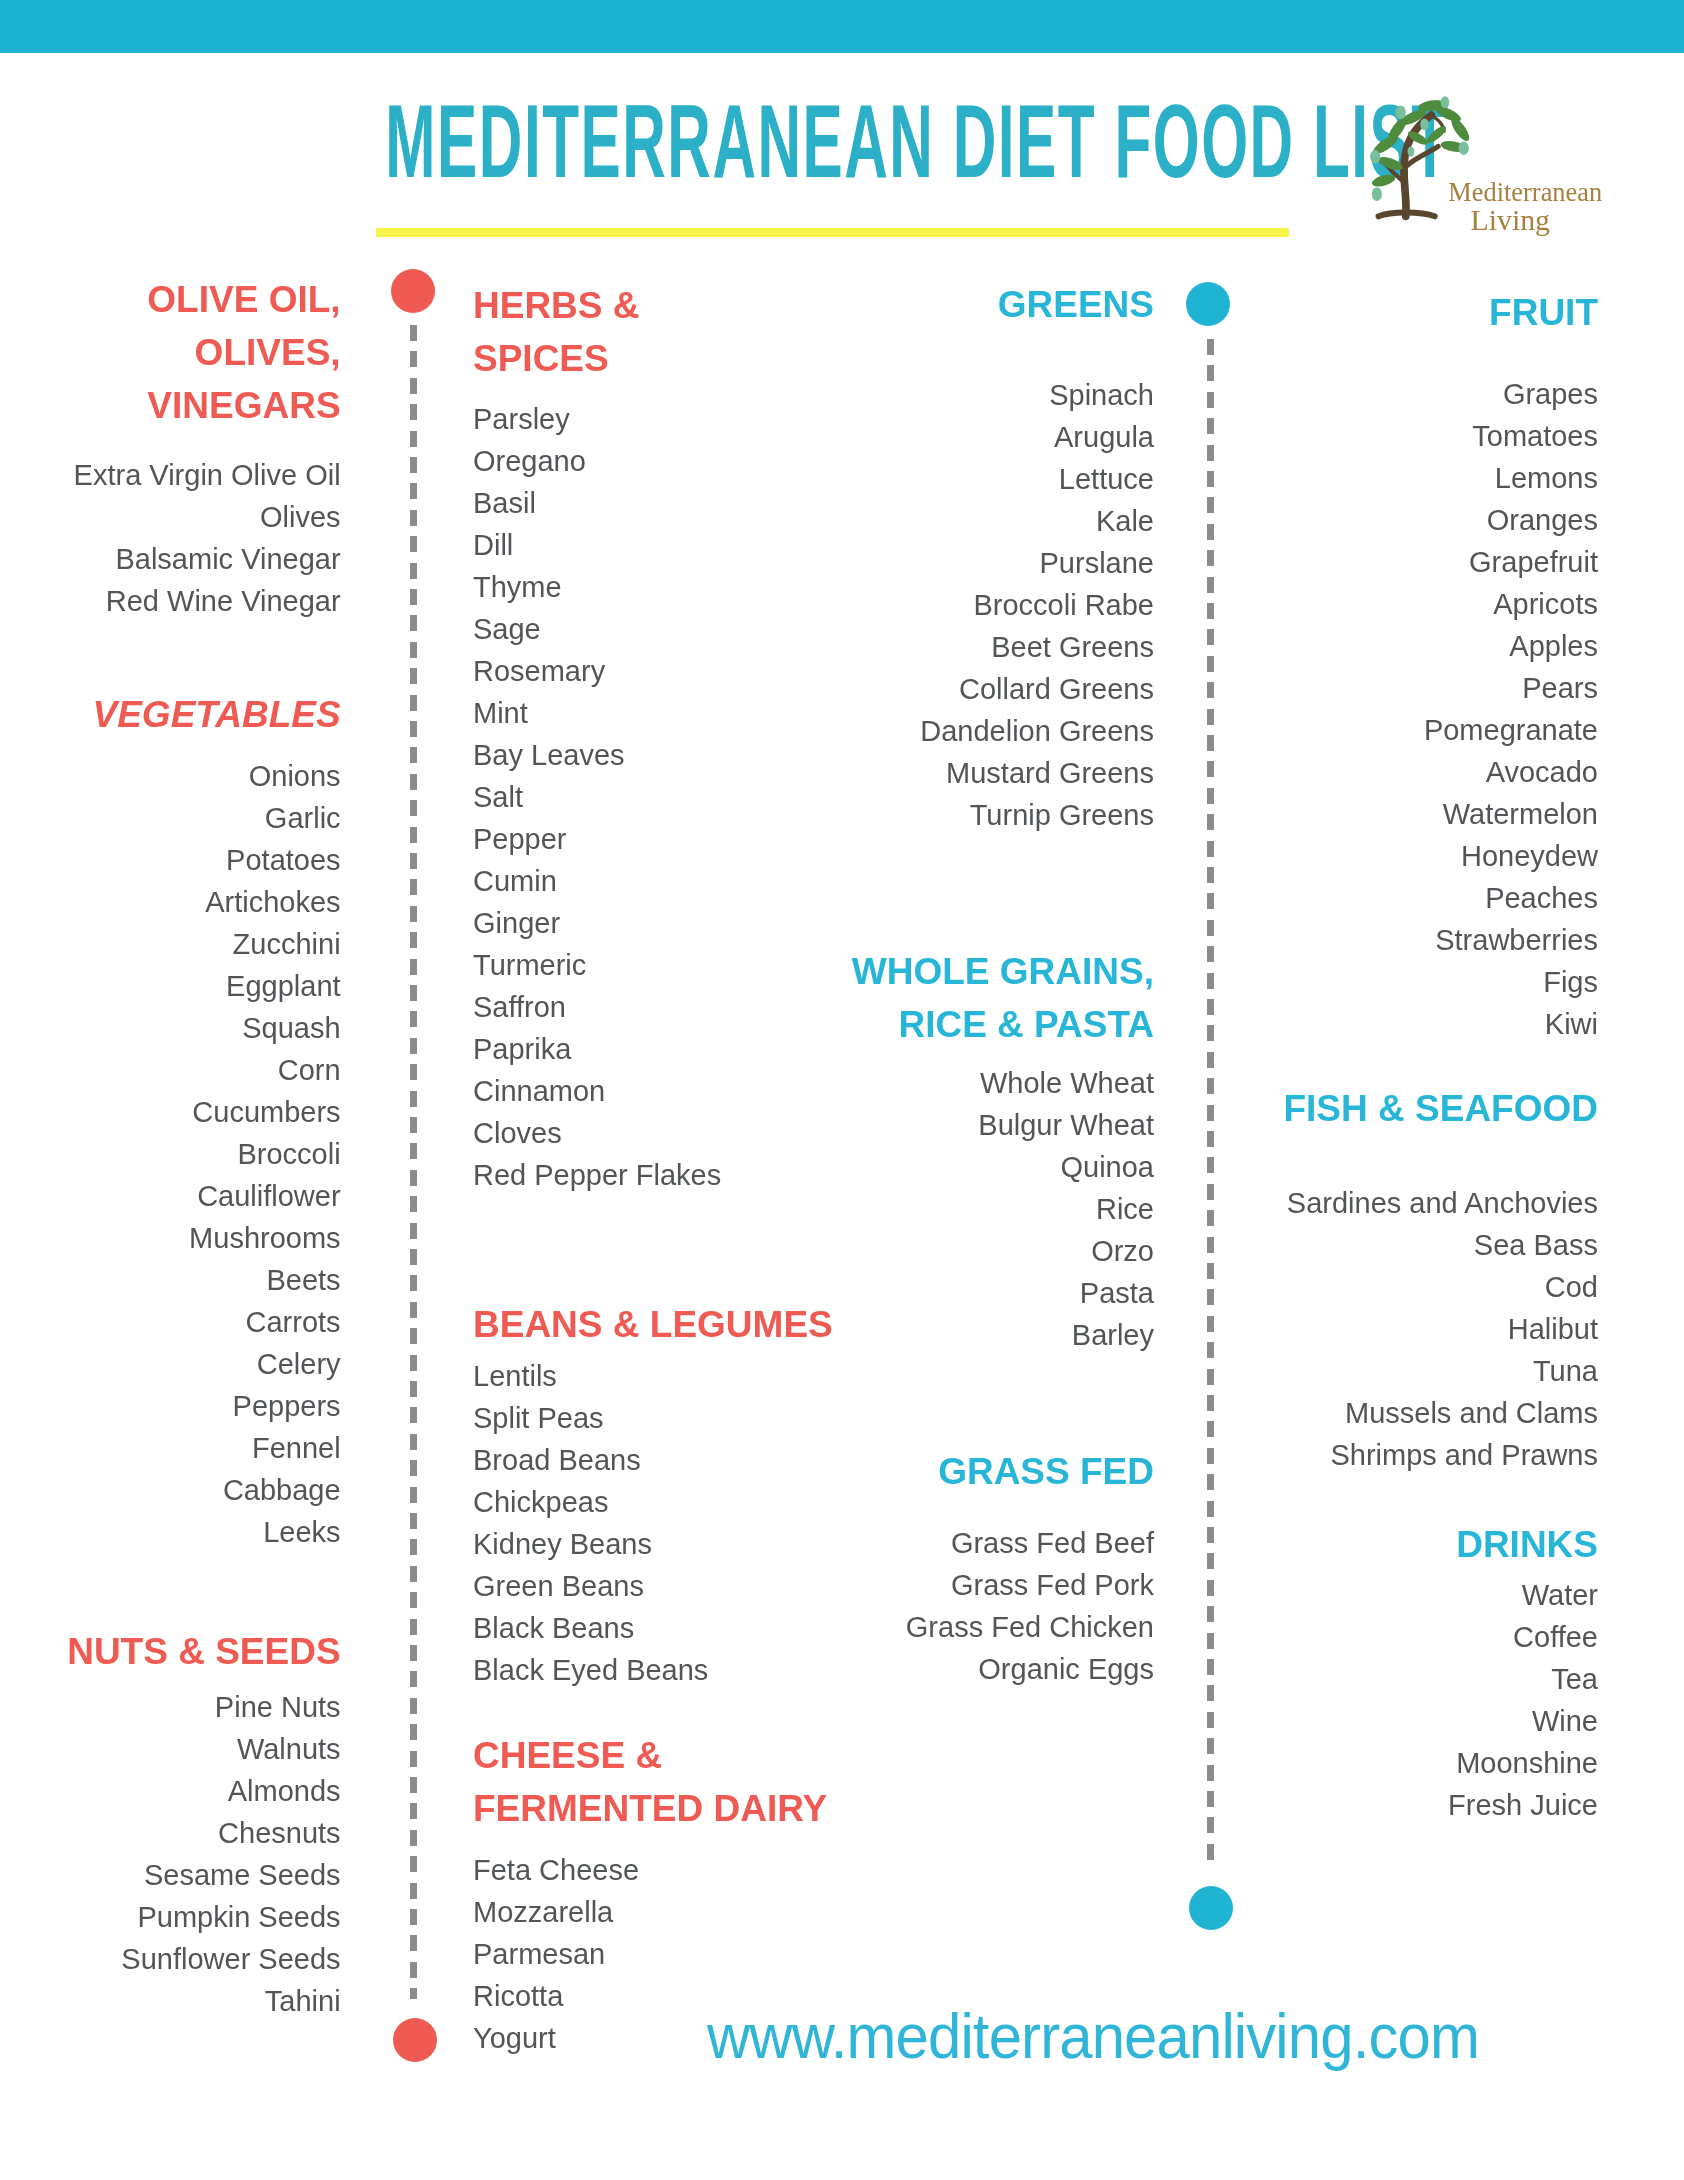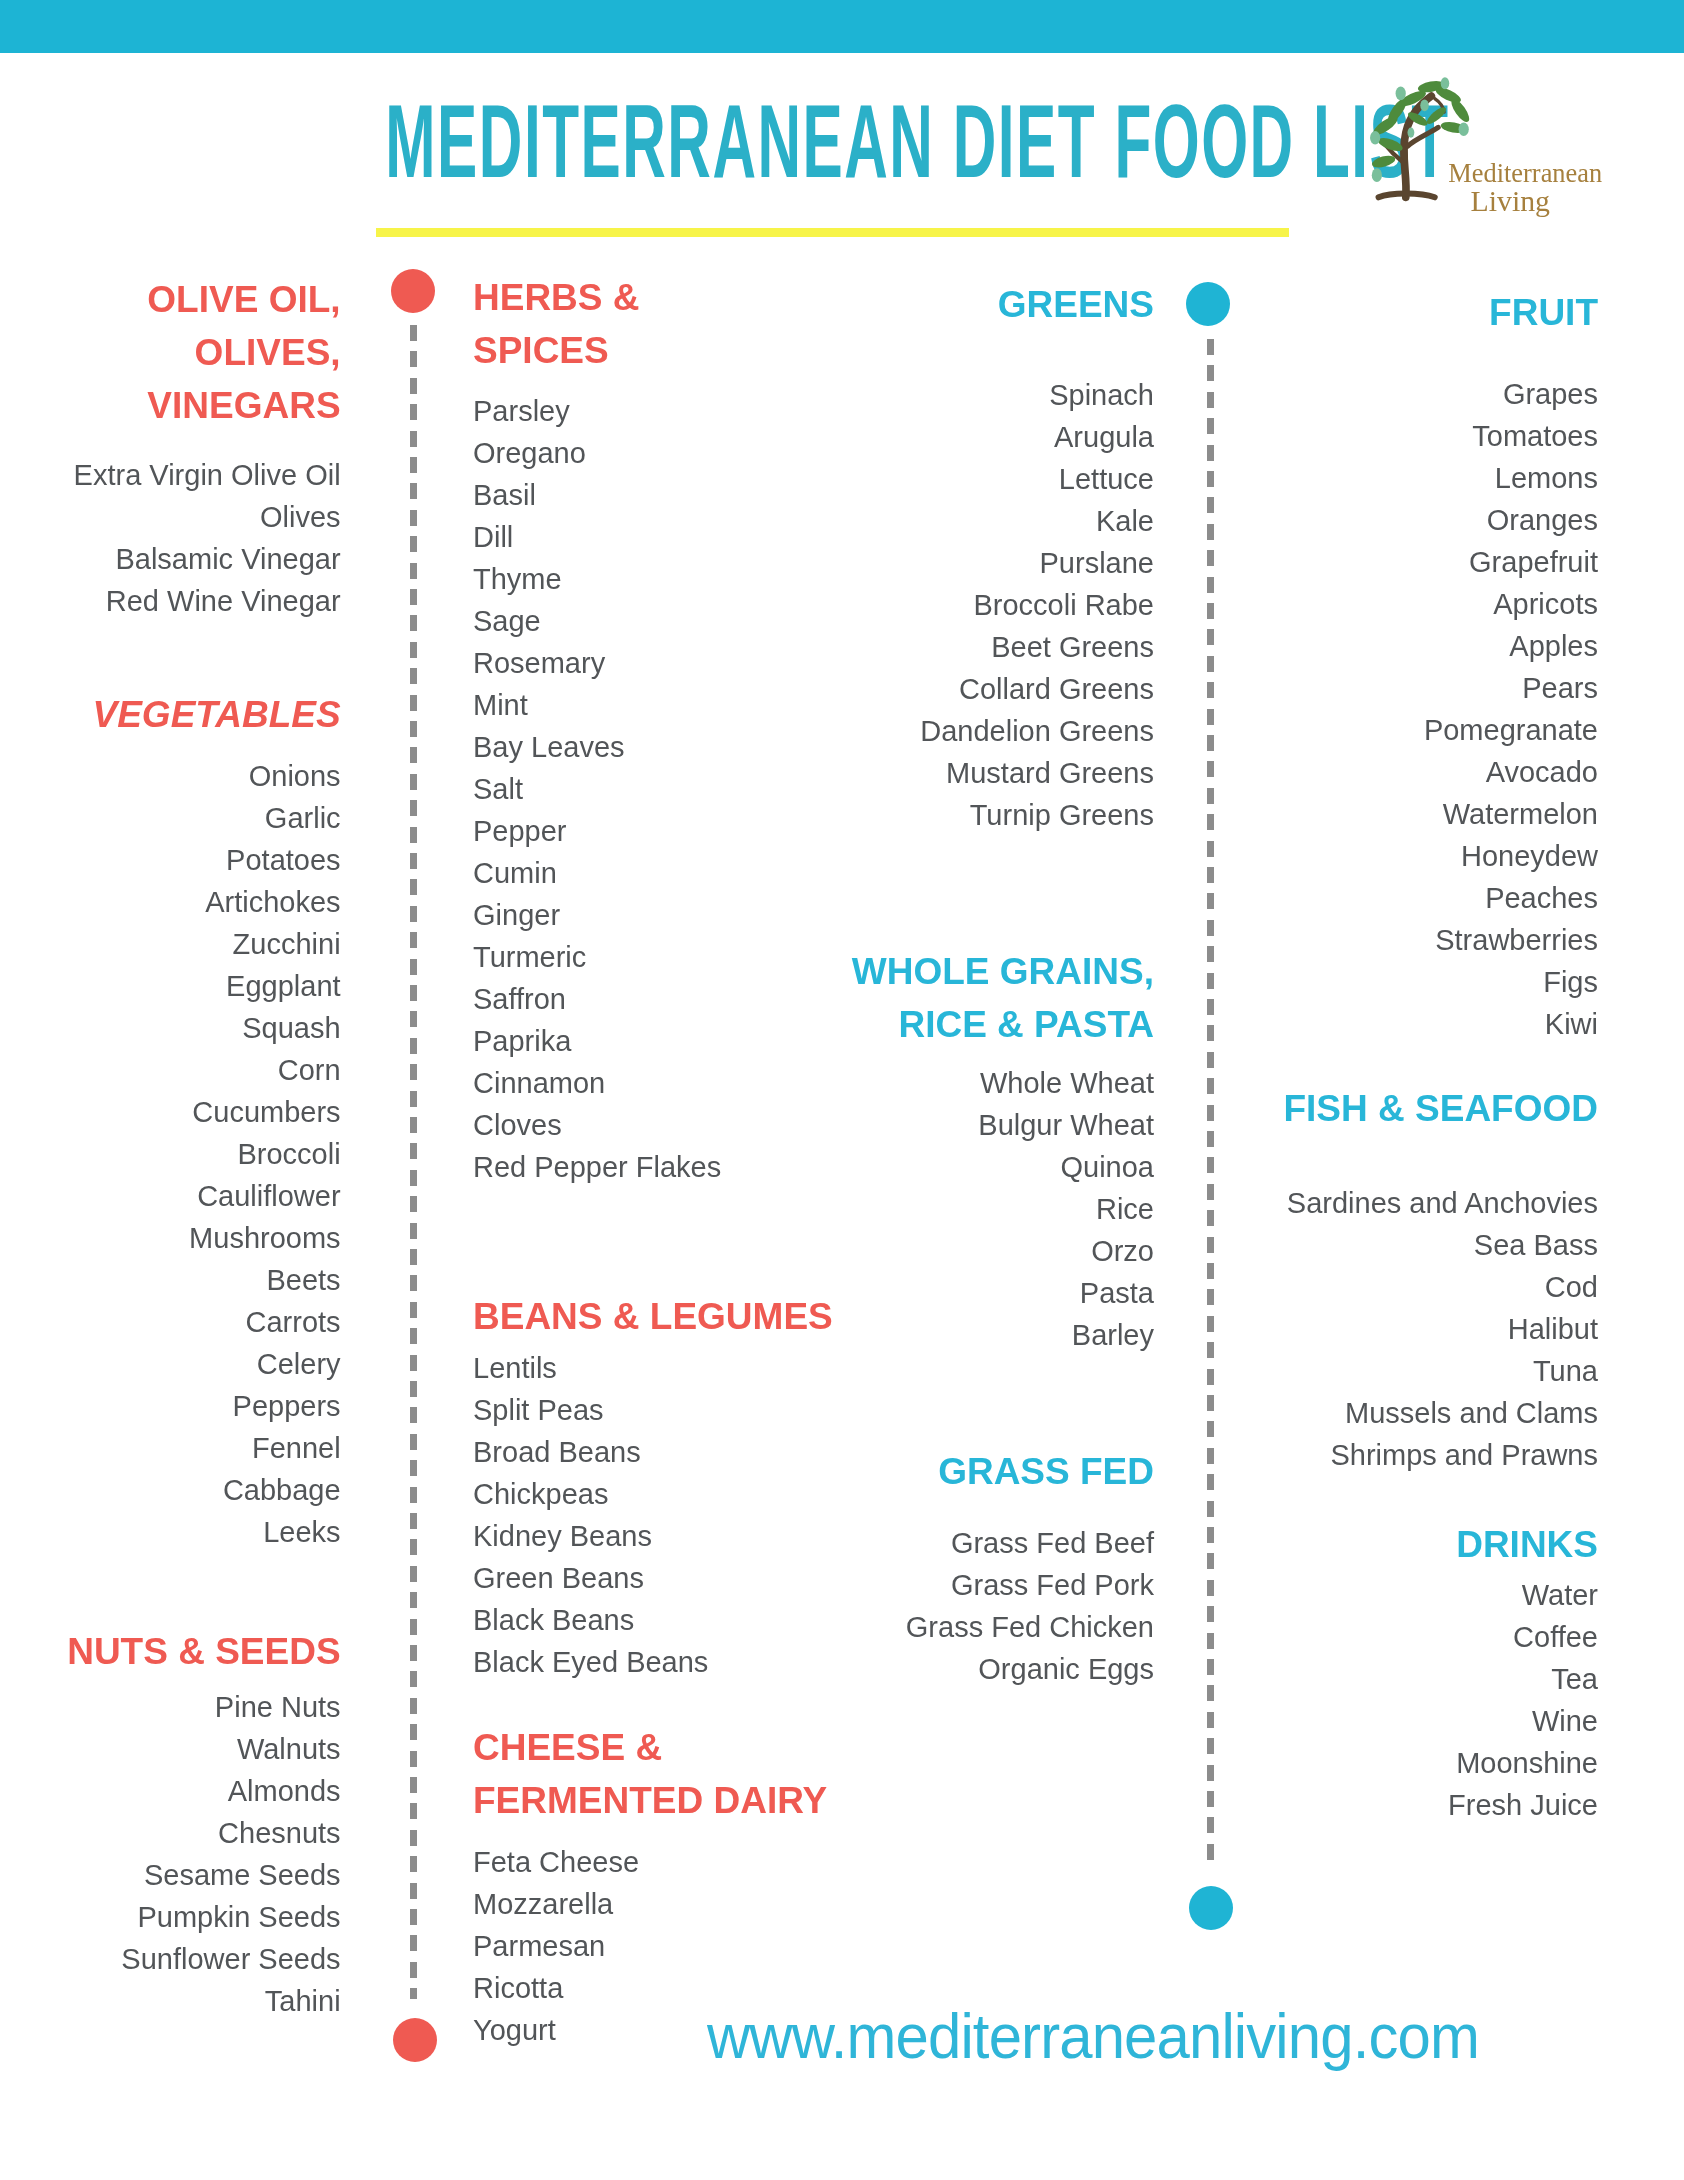--- a/index.html
+++ b/index.html
@@ -23,25 +23,25 @@
     display:inline-block;
     font-size:104px;font-weight:700;letter-spacing:2.6px;
     color:var(--c-title,#2bb0c8);
     transform:scaleX(0.58);transform-origin:50% 50%;
     line-height:1;
   }
   .title-underline{
     position:absolute;left:376px;top:228px;width:913px;height:9.4px;
     background:var(--c-underline,#f7f449);
   }
-  .logo{position:absolute;left:1353px;top:73px;width:281px;height:149px;}
+  .logo{position:absolute;left:1353px;top:92px;width:281px;height:149px;}
   
   .col{position:absolute;}
   #col-1{left:25.6px;top:273px;width:315px;text-align:right;}
-  #col-2{left:473px;top:271px;width:332px;text-align:left;}
+  #col-2{left:473px;top:279px;width:332px;text-align:left;}
   #col-3{left:813px;top:278px;width:341px;text-align:right;}
   #col-4{left:1232px;top:286px;width:366px;text-align:right;}
   .sec-title{
     margin:0;white-space:pre;
     font-size:37px;line-height:53px;font-weight:700;
   }
   .sec-title.red{color:var(--c-heading-red,#ef5a52);}
   .sec-title.teal{color:var(--c-heading-teal,#28b6d8);}
   .item{font-size:29px;line-height:42px;}
   

